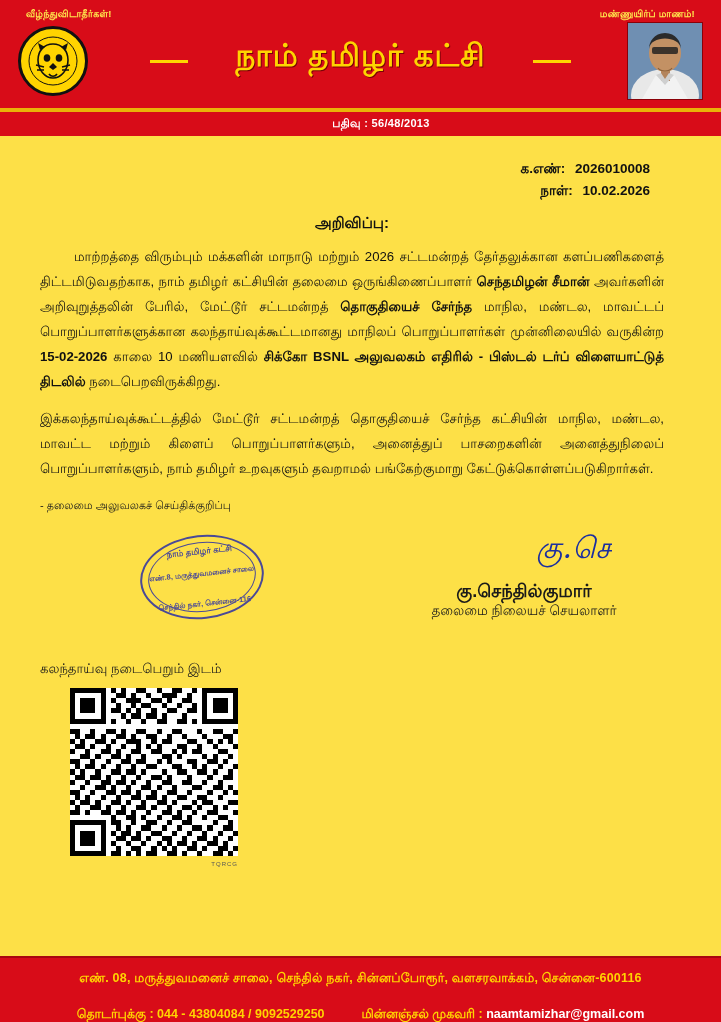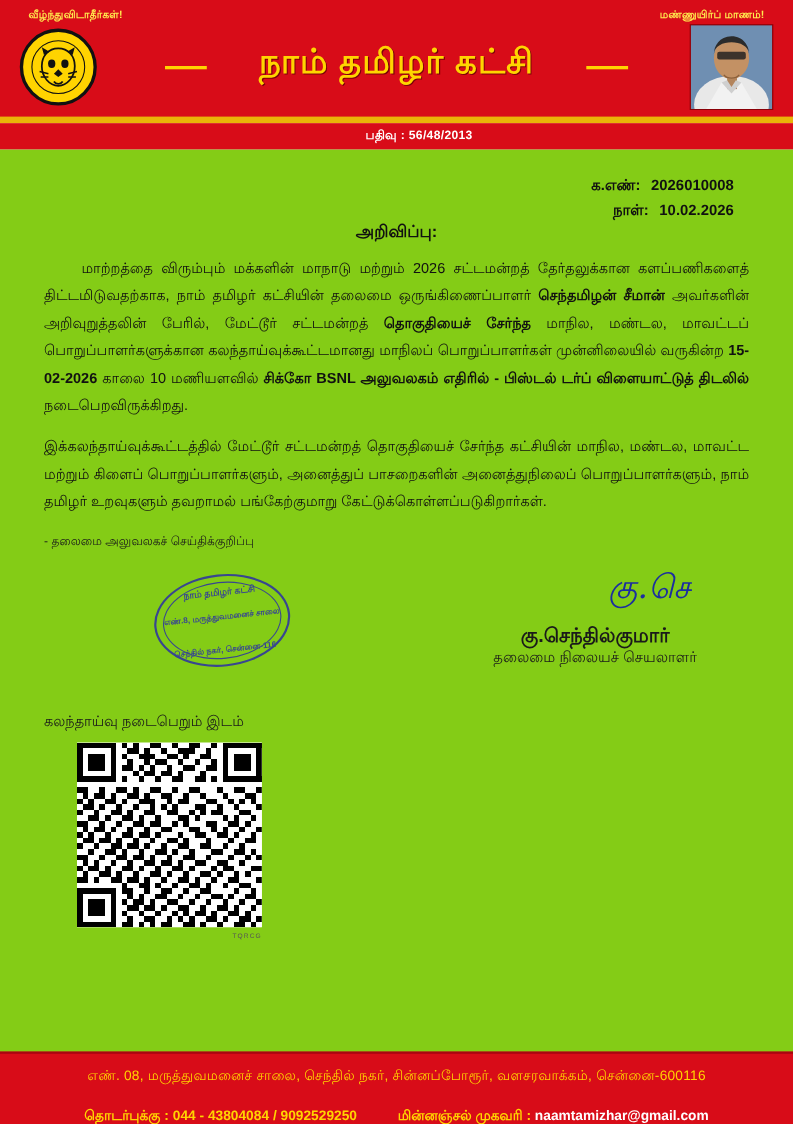--- a/index.html
+++ b/index.html
@@ -22,21 +22,21 @@
     box-sizing: border-box;
   }
 
   
   .header {
     position: relative;
     width: 721px;
     height: 112px;
     background: #d80c18;
     box-sizing: border-box;
-    border-bottom: 6px solid #eab308;
+    border-bottom: 4px solid #eab308;
   }
   .header-tagline {
     position: absolute;
     top: 8px;
     font-size: 9.5px;
     font-weight: bold;
     color: #ffe94d;
     letter-spacing: 0.2px;
   }
   .tagline-left { left: 26px; }
@@ -114,43 +114,43 @@
     color: #ffffff;
     line-height: 22px;
     font-weight: bold;
     letter-spacing: 0.3px;
     padding-left: 41px;
   }
 
   
   .content {
     position: relative;
-    padding: 16px 40px 0 40px;
+    padding: 16px 57px 0 40px;
     box-sizing: border-box;
     height: 846px;
-    background: #84cc16;
+    background: #fde047;
   }
   .meta {
     text-align: right;
     margin: 6px 14px 0 0;
     font-size: 13.5px;
     line-height: 22px;
     color: #111;
   }
   .meta-row {
     font-weight: bold;
   }
   .meta-row .label { font-weight: bold; }
   .meta-row .val { font-weight: bold; margin-left: 6px; }
 
   .notice-title {
     text-align: center;
     font-size: 15px;
     font-weight: bold;
-    margin: 0 0 10px 0;
+    margin: 12px 0 10px 0;
     color: #111;
   }
 
   p.para {
     margin: 0 0 12px 0;
     font-size: 13.2px;
     line-height: 25px;
     text-align: justify;
     color: #111;
   }
@@ -274,21 +274,21 @@
     height: 66px;
     background: #d80c18;
     border-top: 2px solid #a9060f;
     box-sizing: border-box;
     text-align: center;
     color: #ffd400;
   }
   .footer-line1 {
     margin-top: 13px;
     font-size: 12.5px;
-    font-weight: normal;
+    font-weight: bold;
     letter-spacing: 0.2px;
   }
   .footer-line2 {
     margin-top: 20px;
     font-size: 12.5px;
     font-weight: bold;
   }
   .footer-line2 .mail { color: #ffffff; }
   .footer-sep { display: inline-block; width: 30px; }
 </style>

